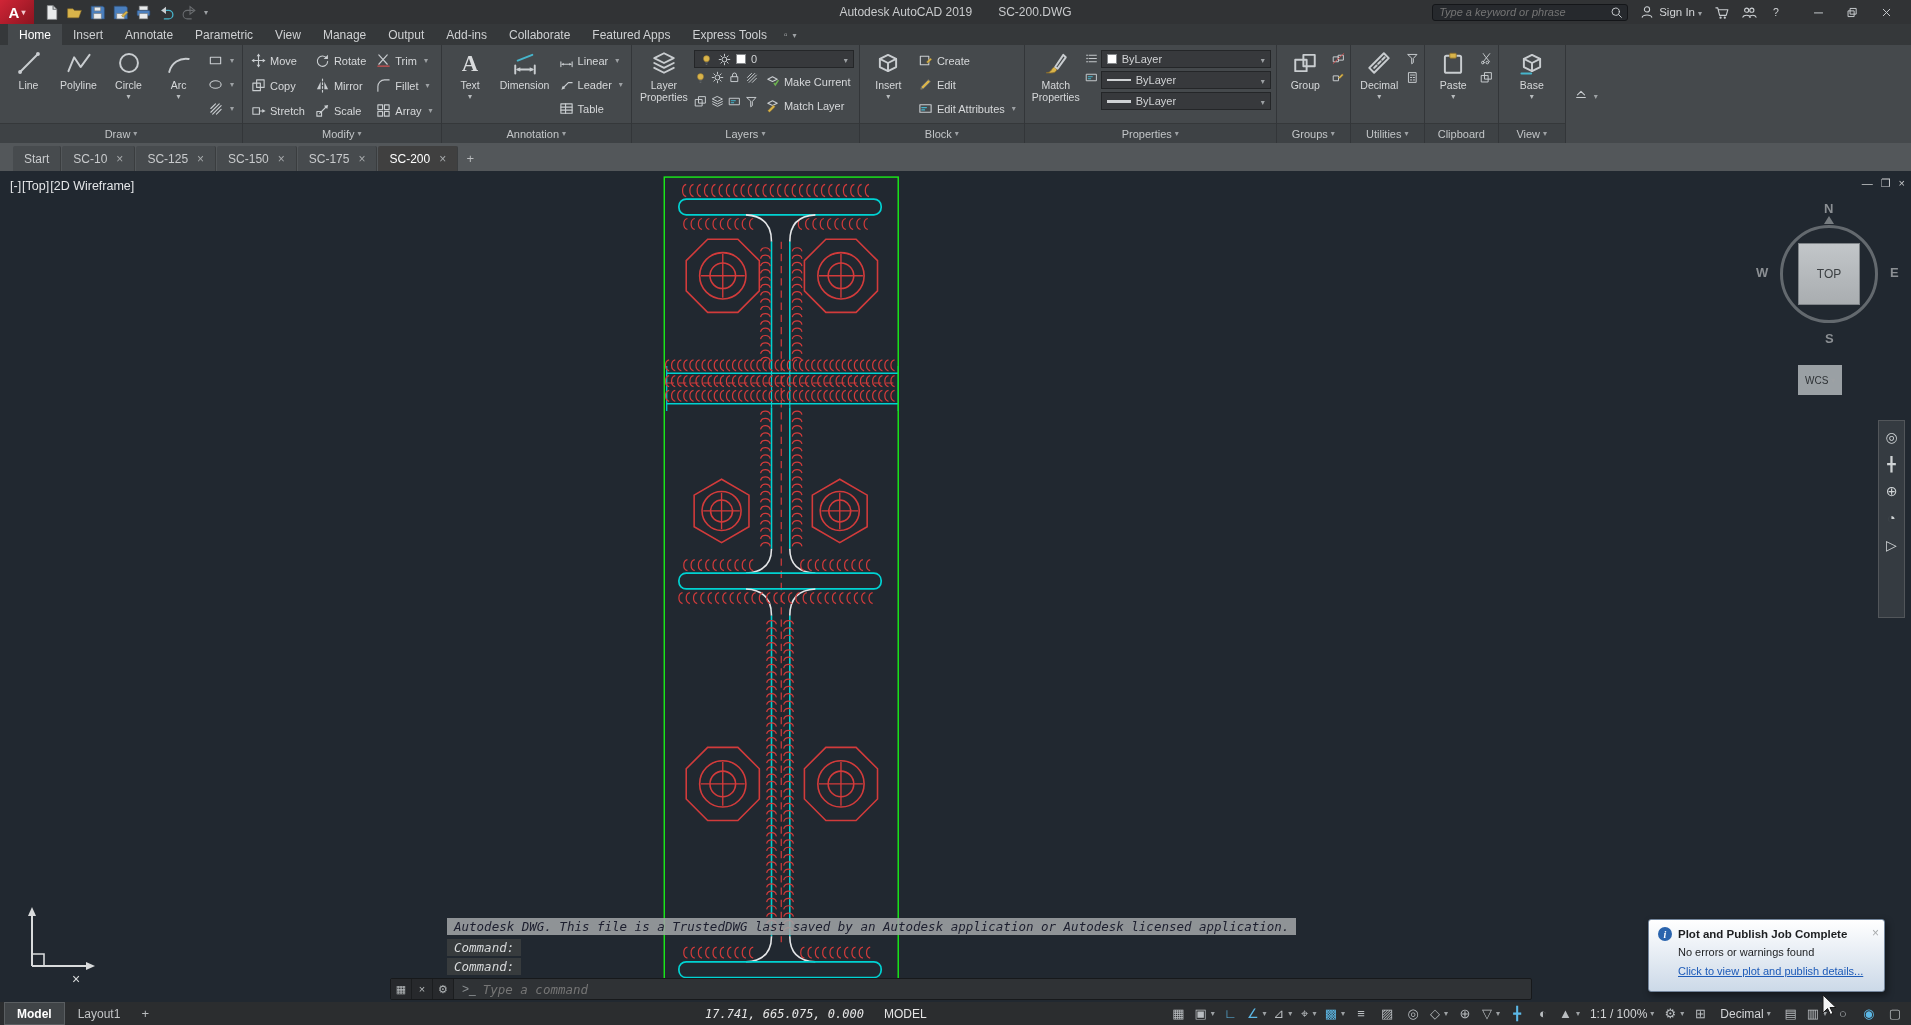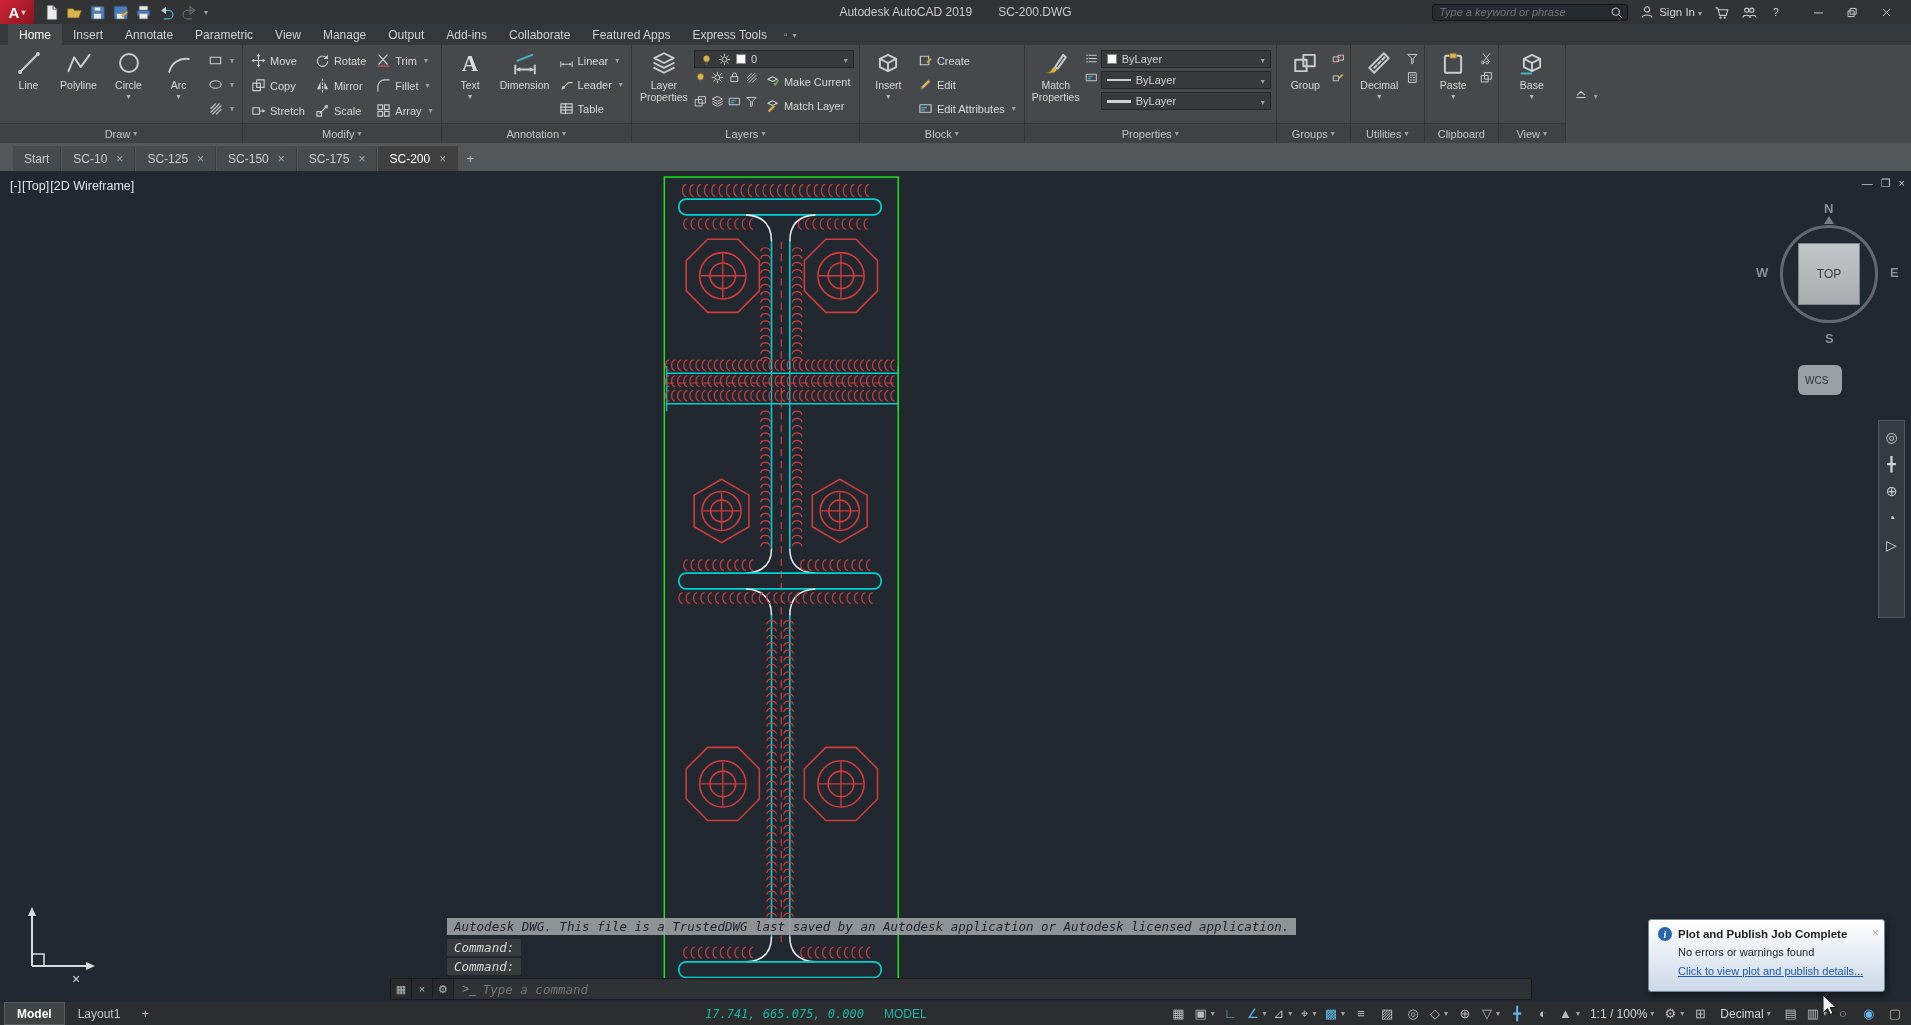--- a/index.html
+++ b/index.html
@@ -98,21 +98,21 @@
   .vc-ring{position:absolute;left:26px;top:26px;width:98px;height:98px;border:3px solid rgba(155,159,163,.55);border-radius:50%;}
   .vc-face{position:absolute;left:44px;top:44px;width:62px;height:62px;
     background:linear-gradient(#c2c6c9,#a9adb0);border:1px solid #7f8488;
     display:flex;align-items:center;justify-content:center;font-size:12px;font-weight:normal;color:#3c4043;}
   .vc-l{position:absolute;font-size:13px;font-weight:bold;color:#8b8f93;}
   .vc-n{left:70px;top:2px;} .vc-s{left:71px;top:132px;}
   .vc-w{left:2px;top:66px;} .vc-e{left:136px;top:66px;}
   .vc-tri{position:absolute;left:70px;top:17px;width:0;height:0;border-left:5px solid transparent;
     border-right:5px solid transparent;border-bottom:8px solid rgba(155,159,163,.7);}
   .wcs{position:absolute;left:1798px;top:194px;height:15px;background:#9aa0a4;color:#2d3134;
-    font-size:10px;display:flex;align-items:center;padding:15px 7px;border-radius:6px;z-index:3;}
+    font-size:10px;display:flex;align-items:center;padding:15px 7px;border-radius:0;z-index:3;}
 
   
   .navbar{position:absolute;right:6px;top:249px;width:27px;min-height:198px;
     background:rgba(96,100,104,.32);border:1px solid rgba(150,150,150,.3);
     display:flex;flex-direction:column;align-items:center;gap:13px;padding:9px 0;z-index:3;}
   .nvi{color:#cfd3d5;font-size:14px;line-height:1;}
 
   
   .ucs{position:absolute;left:14px;top:735px;z-index:3;}
 
@@ -128,21 +128,21 @@
   .cprompt{color:#8b8f92;font-size:12px;margin:0 5px 0 8px;}
   .cmdline input{flex:1;background:transparent;border:none;outline:none;color:#9b9ea1;
     font-style:italic;font-size:12.5px;font-family:"DejaVu Sans Mono",monospace;}
 
   
   .statusbar{position:absolute;top:1002px;left:0;right:0;height:23px;background:#2b2d2f;
     display:flex;align-items:center;z-index:20;font-size:12px;color:#c3c5c7;}
   .mltabs{display:flex;align-items:center;height:100%;padding-left:4px;}
   .mltab{padding:0 13px;height:100%;display:flex;align-items:center;}
   .mltab.active{background:#404447;color:#fff;font-weight:bold;box-shadow:inset 0 0 0 1px #5a5e61;}
-  .coordblock{position:absolute;left:705px;display:flex;gap:20px;color:#14b8a6;align-items:center;height:100%;}
+  .coordblock{position:absolute;left:705px;display:flex;gap:20px;color:#e5e5e5;align-items:center;height:100%;}
   .sicons{margin-left:auto;display:flex;align-items:center;gap:2px;padding-right:4px;height:100%;}
   .sic{min-width:24px;height:19px;display:flex;align-items:center;justify-content:center;
     font-size:13px;color:#b9bdc0;gap:1px;padding:0 2px;}
   .sic.active{color:#5cb8e6;}
   .stext{color:#d3d5d7;display:flex;align-items:center;padding:0 6px;white-space:nowrap;}
 
   
   .toast{position:absolute;left:1648px;top:919px;width:237px;height:73px;z-index:9;
     background:linear-gradient(#ffffff,#ccd9e8);border:1px solid #74869c;border-radius:3px;
     box-shadow:2px 3px 7px rgba(0,0,0,.45);padding:7px 9px 0;color:#1c1e20;}

